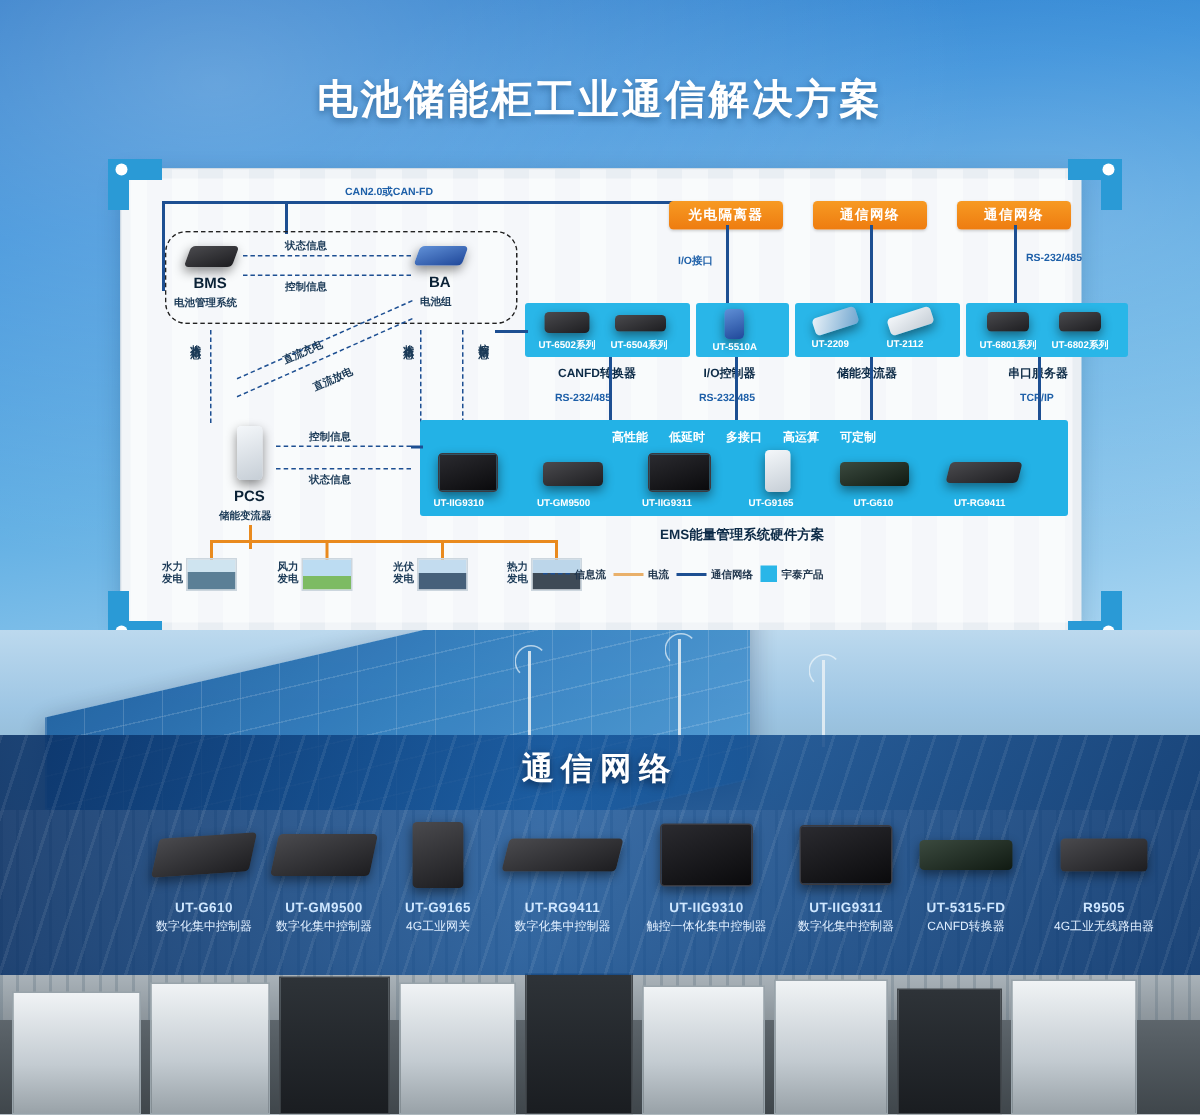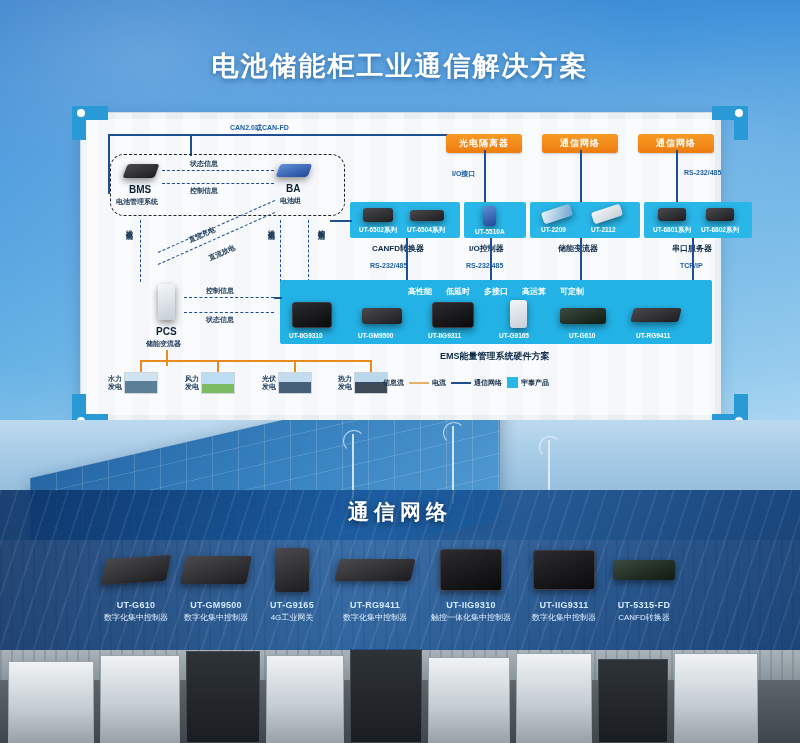--- a/index.html
+++ b/index.html
@@ -439,13 +439,20 @@
   </div>
 
   <div class="prod" style="left:602px;width:84px;">
     <div class="pic">
       <div class="dev-green hw" style="width:62px;height:20px;"></div>
     </div>
     <div class="code">UT-5315-FD</div>
     <div class="desc">CANFD转换器</div>
   </div>
 
+  <div class="prod" style="left:682px;width:108px;">
+    <div class="pic">
+      <div class="dev-dark hw" style="width:58px;height:22px;"></div>
+    </div>
+    <div class="code">R9505</div>
+    <div class="desc">4G工业无线路由器</div>
+  </div>
 </div>
 
 </body></html>

